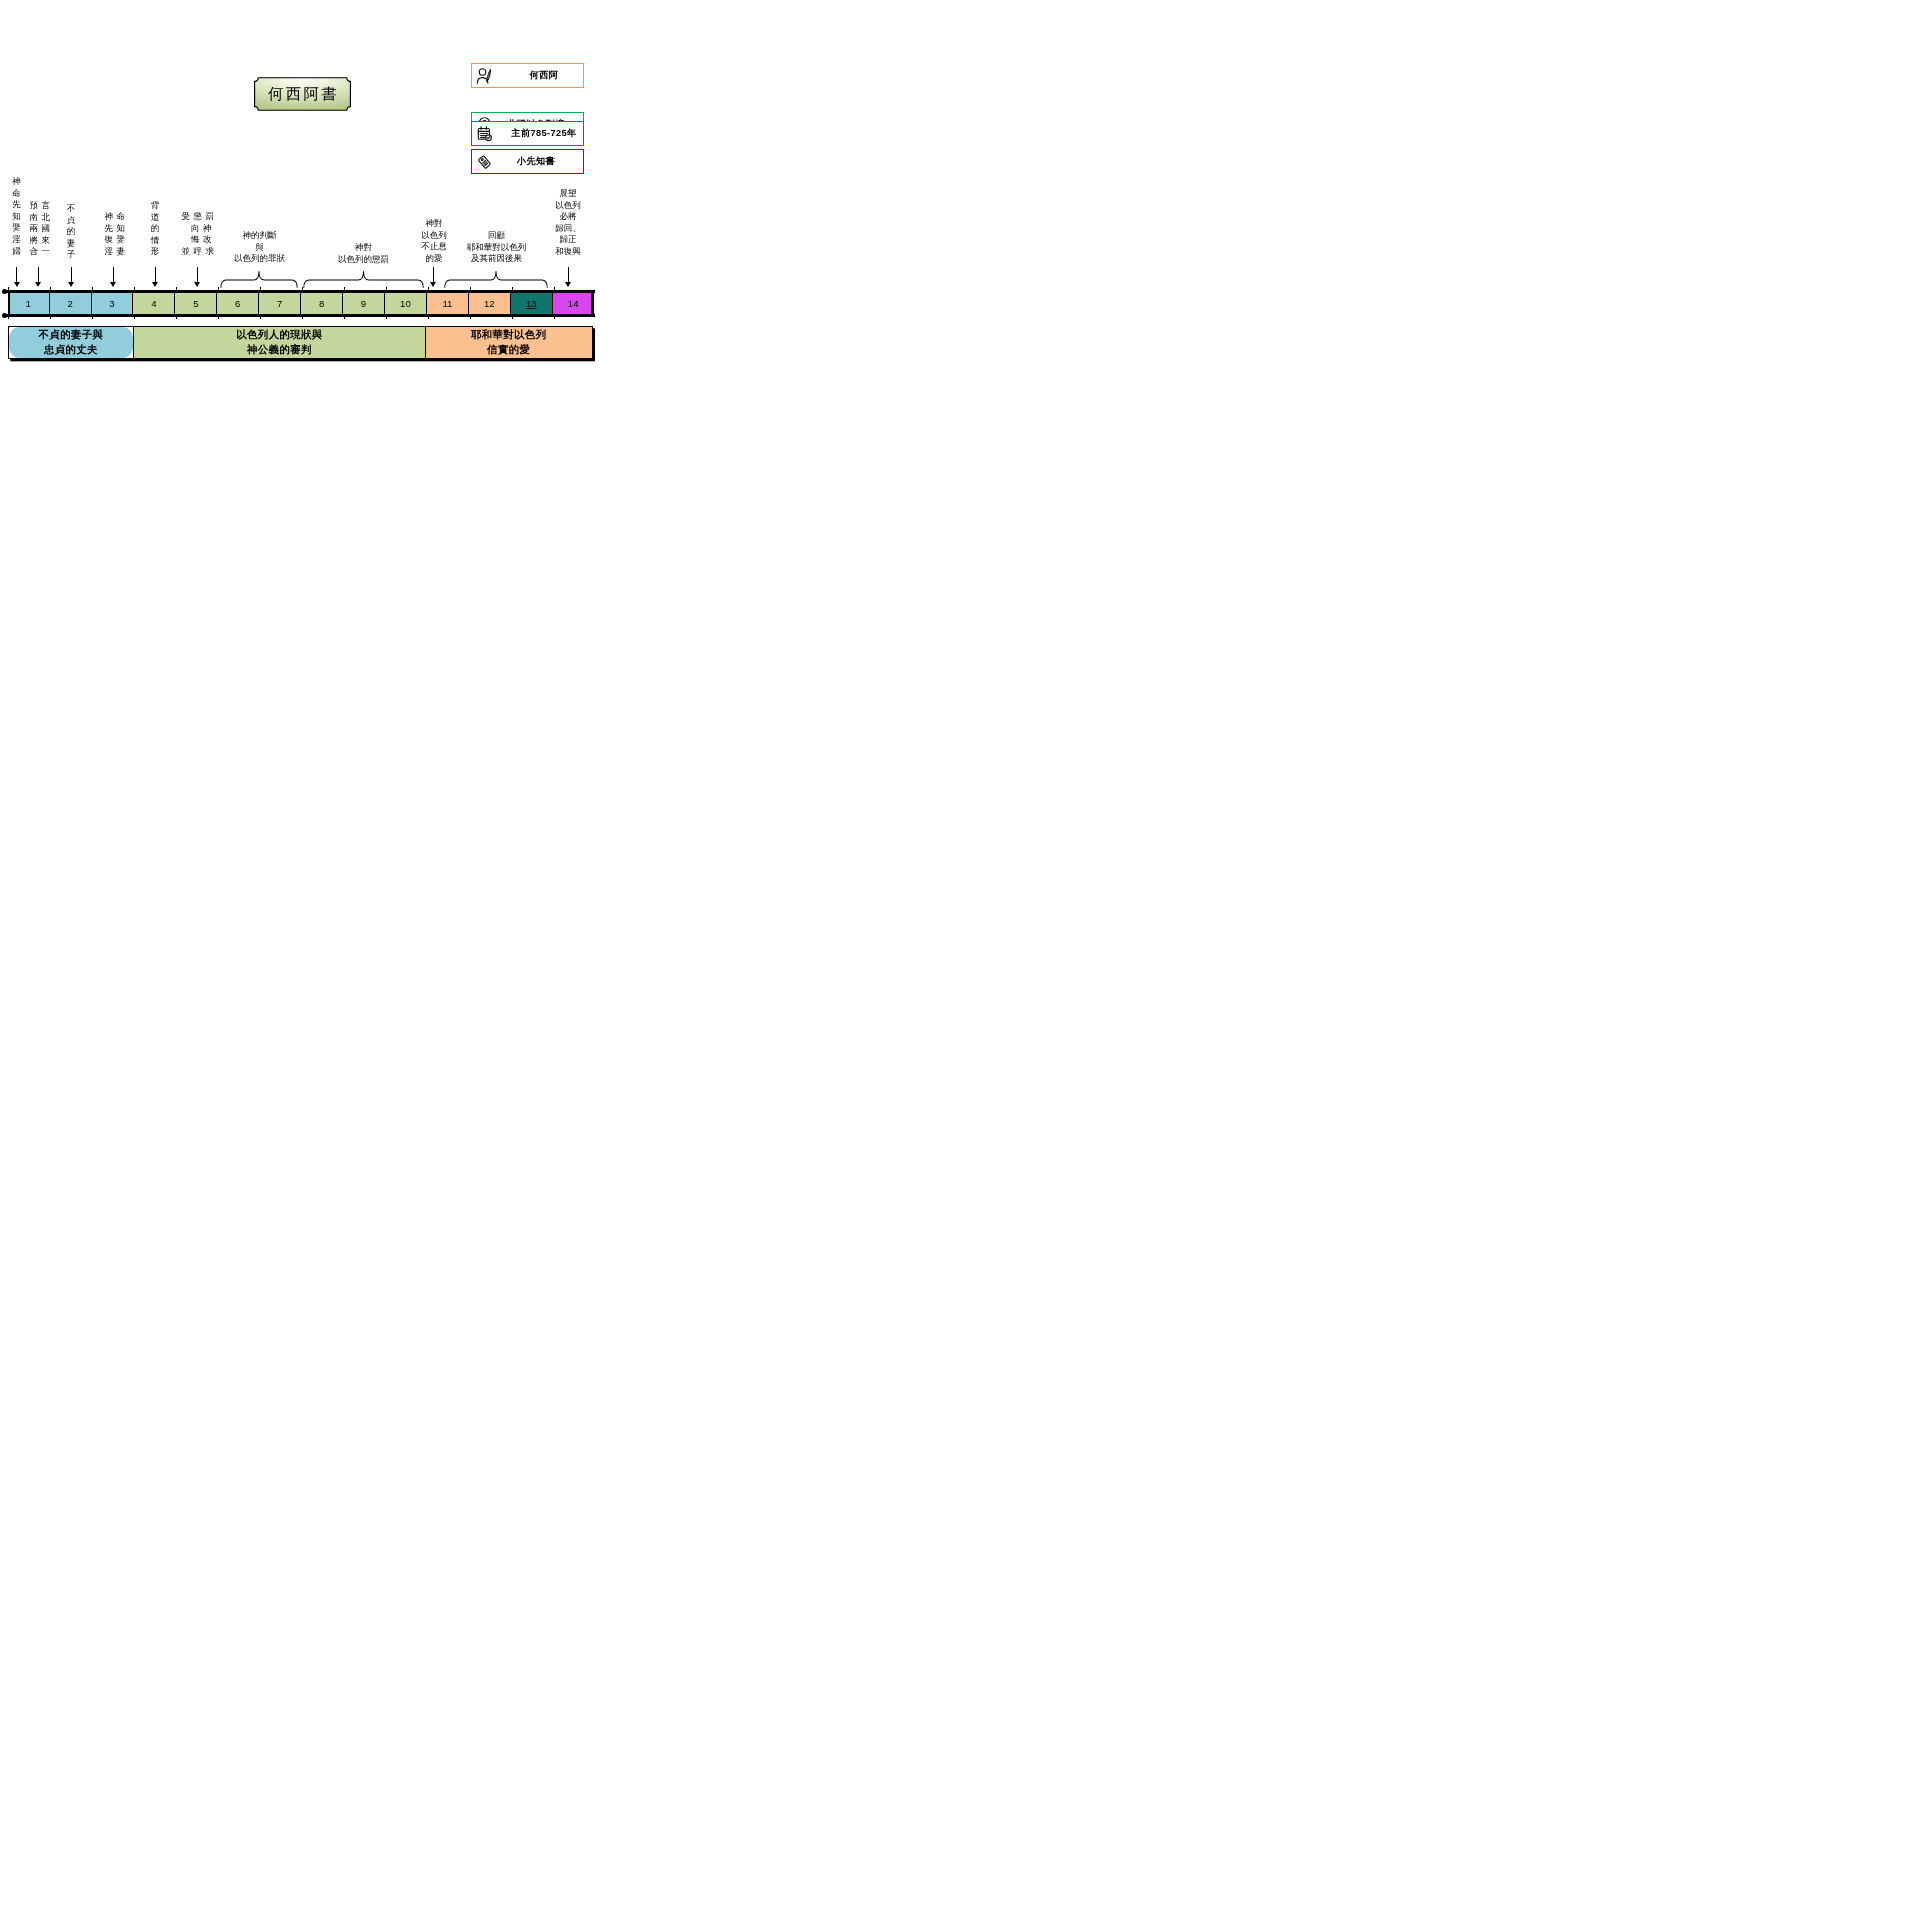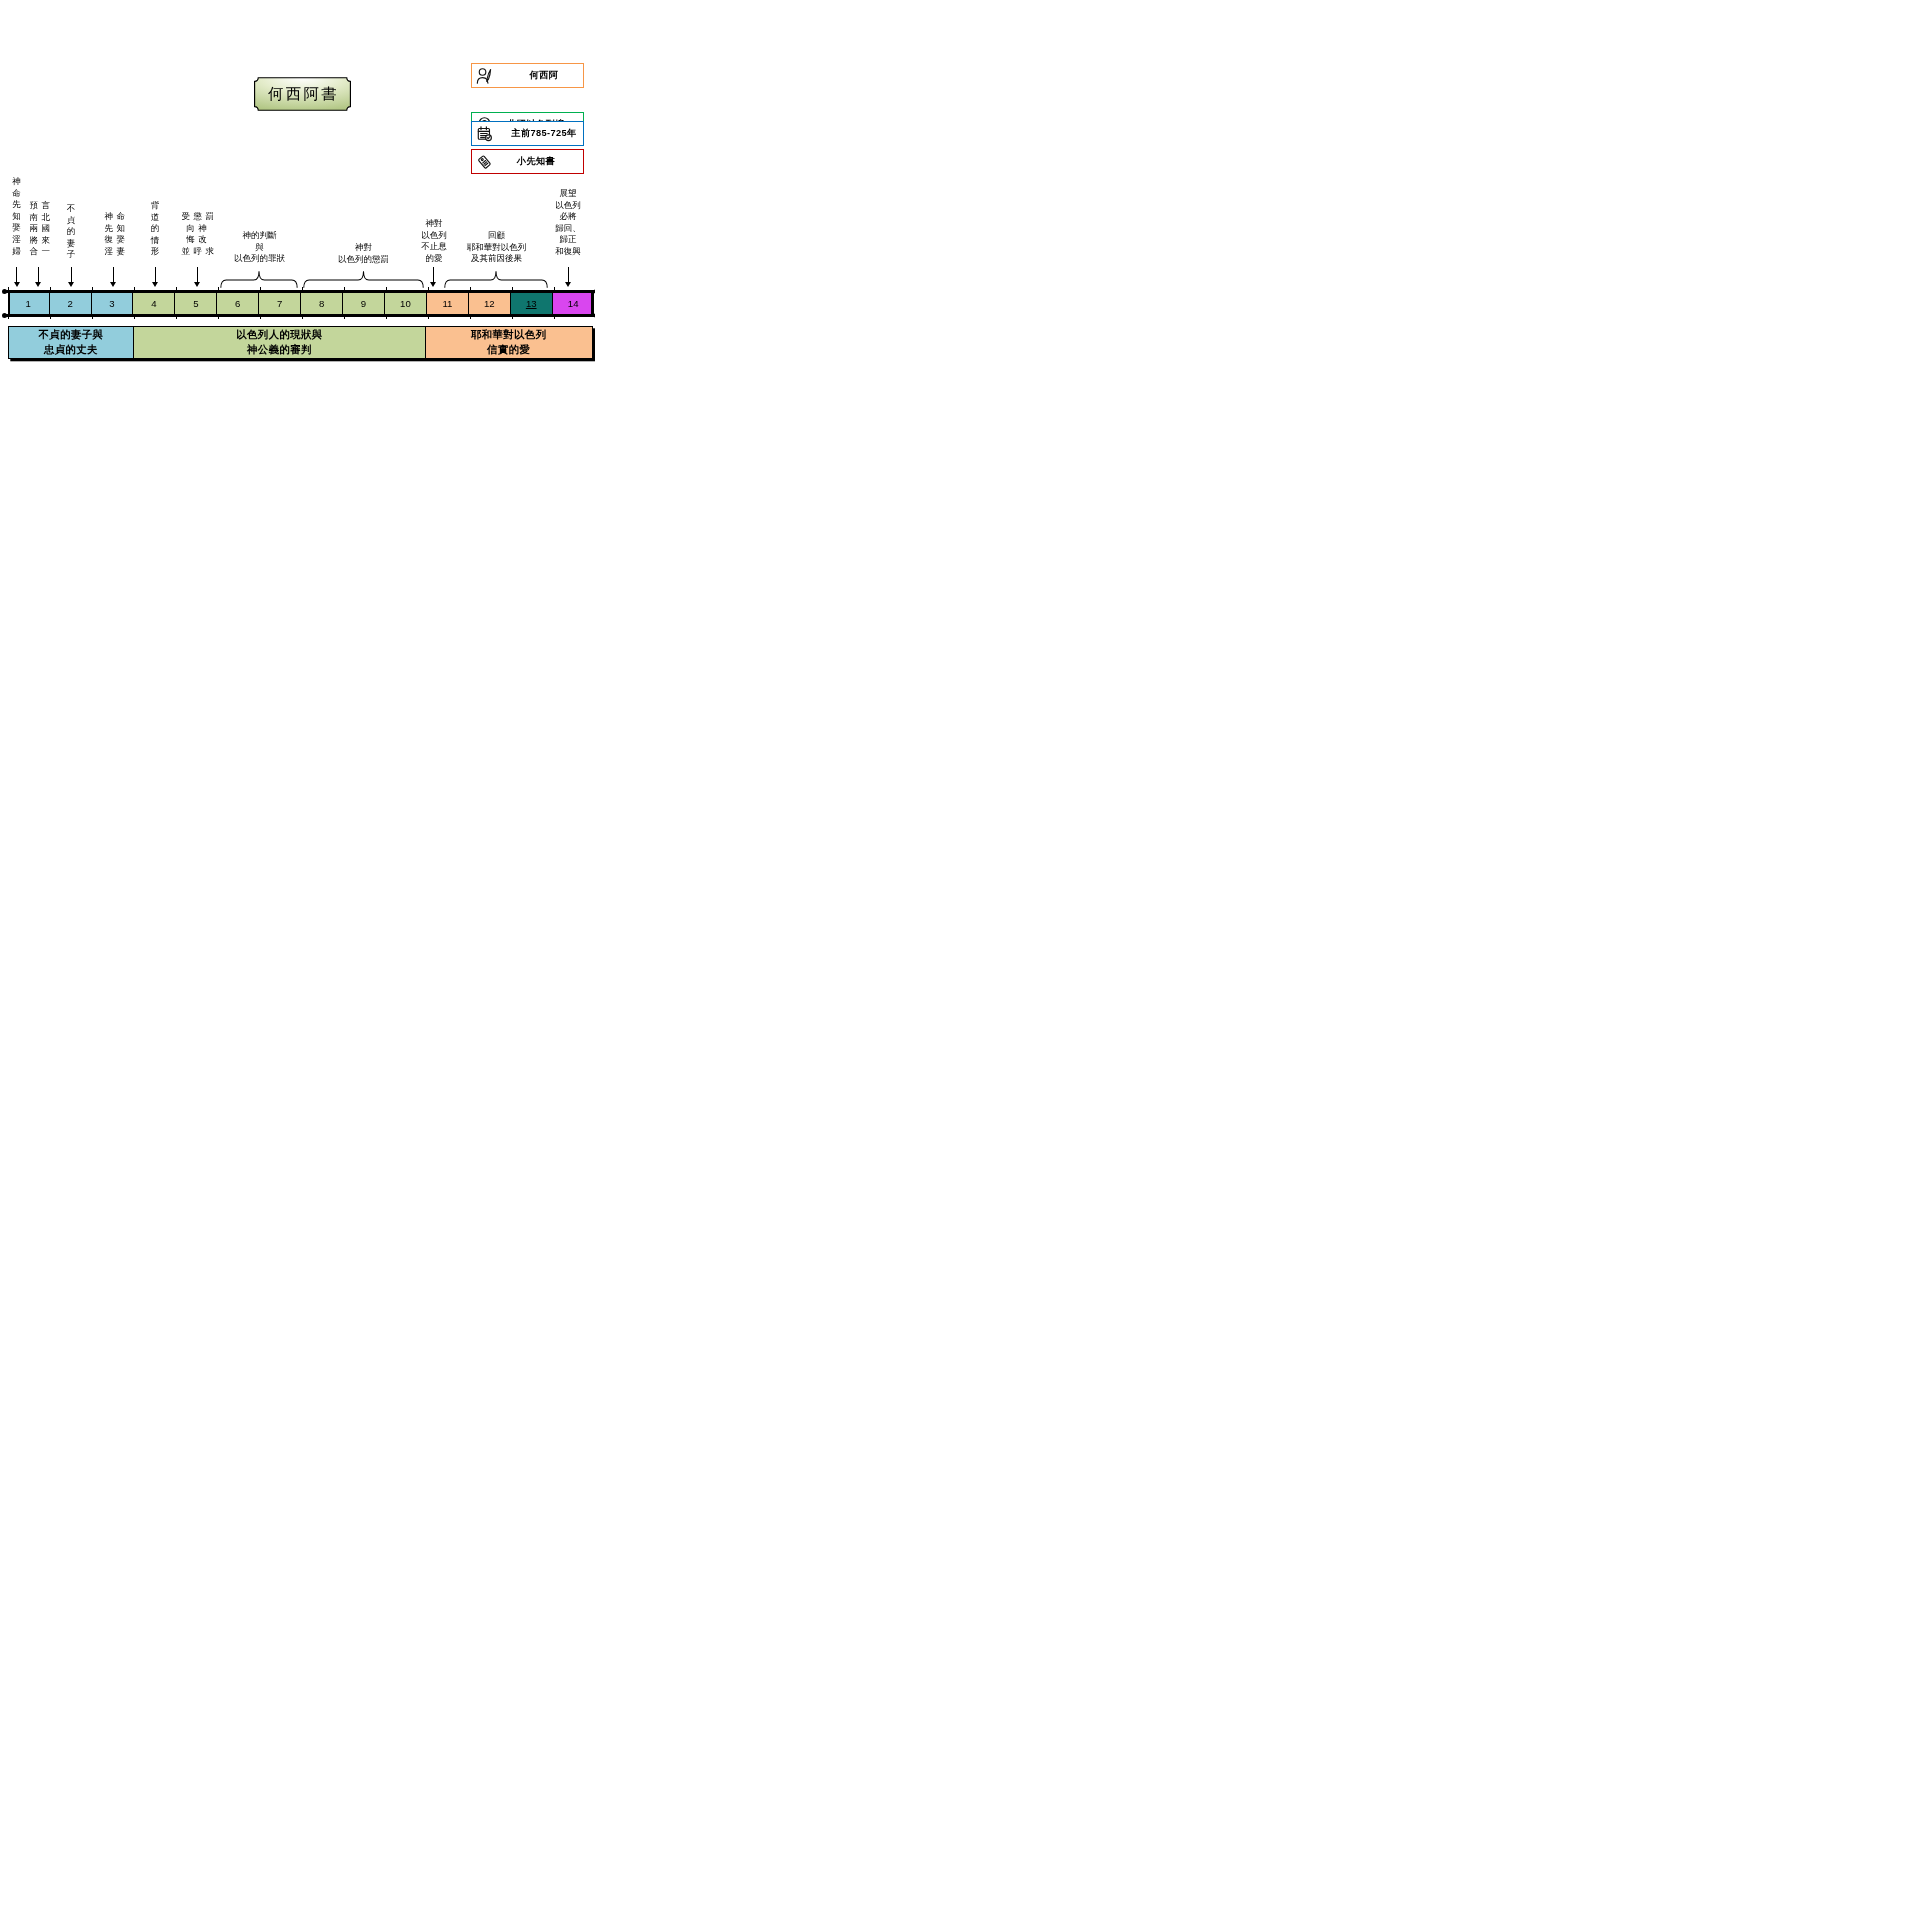--- a/index.html
+++ b/index.html
@@ -17,21 +17,21 @@
   
   .legend-item{
     position:absolute;left:471px;width:111px;height:23px;background:#fff;
     border:1.5px solid #888;display:flex;align-items:center;
   }
   .licon{width:18.5px;height:18.5px;margin-left:3.9px;flex:0 0 auto;display:flex;align-items:center;justify-content:center;}
   .llabel{flex:1;text-align:center;font-size:9.2px;font-weight:700;letter-spacing:0.4px;padding-right:5.4px;}
   
   .ann{position:absolute;font-size:8.5px;line-height:11.6px;}
   .vcol{width:10px;text-align:center;word-break:break-all;}
-  .rows div{text-align:center;letter-spacing:3.5px;padding-left:3.5px;white-space:nowrap;}
+  .rows div{text-align:right;letter-spacing:3.5px;padding-left:3.5px;white-space:nowrap;}
   .rows{text-align:center;}
   .cblock{text-align:center;line-height:11.6px;}
   
   .arrow{position:absolute;width:6.2px;height:21px;top:267px;}
   .arrow .stem{position:absolute;left:2.5px;top:0;width:1.2px;height:16px;background:#000;}
   .arrow .head{
     position:absolute;left:0;top:15.4px;width:0;height:0;
     border-left:3.1px solid transparent;border-right:3.1px solid transparent;border-top:5.4px solid #000;
   }
   
@@ -261,21 +261,21 @@
     <div class="frame r"></div>
     <div class="bar-line" style="top:24px"></div>
     <i class="dot" style="left:-5.4px;top:-1.2px"></i>
     <i class="dot" style="left:-5.4px;top:23px"></i>
     <i class="dot" style="left:586px;top:-1.2px"></i>
     <i class="dot" style="left:586px;top:23px"></i>
     <div class="ticks" style="top:27px"></div>
   </div>
 
   <div class="summary">
-    <div class="section" style="flex: 3 1 0%; background-color: rgb(146, 205, 220);">
+    <div class="section" style="flex: 3 1 0%; background-color: rgb(146, 205, 220); border-radius: 11px;">
       <div>不貞的妻子與</div>
       <div>忠貞的丈夫</div>
     </div>
     <div class="section" style="flex: 7 1 0%; background-color: rgb(195, 214, 155);">
       <div>以色列人的現狀與</div>
       <div>神公義的審判</div>
     </div>
     <div class="section" style="flex: 4 1 0%; background-color: rgb(250, 192, 144);">
       <div>耶和華對以色列</div>
       <div>信實的愛</div>

